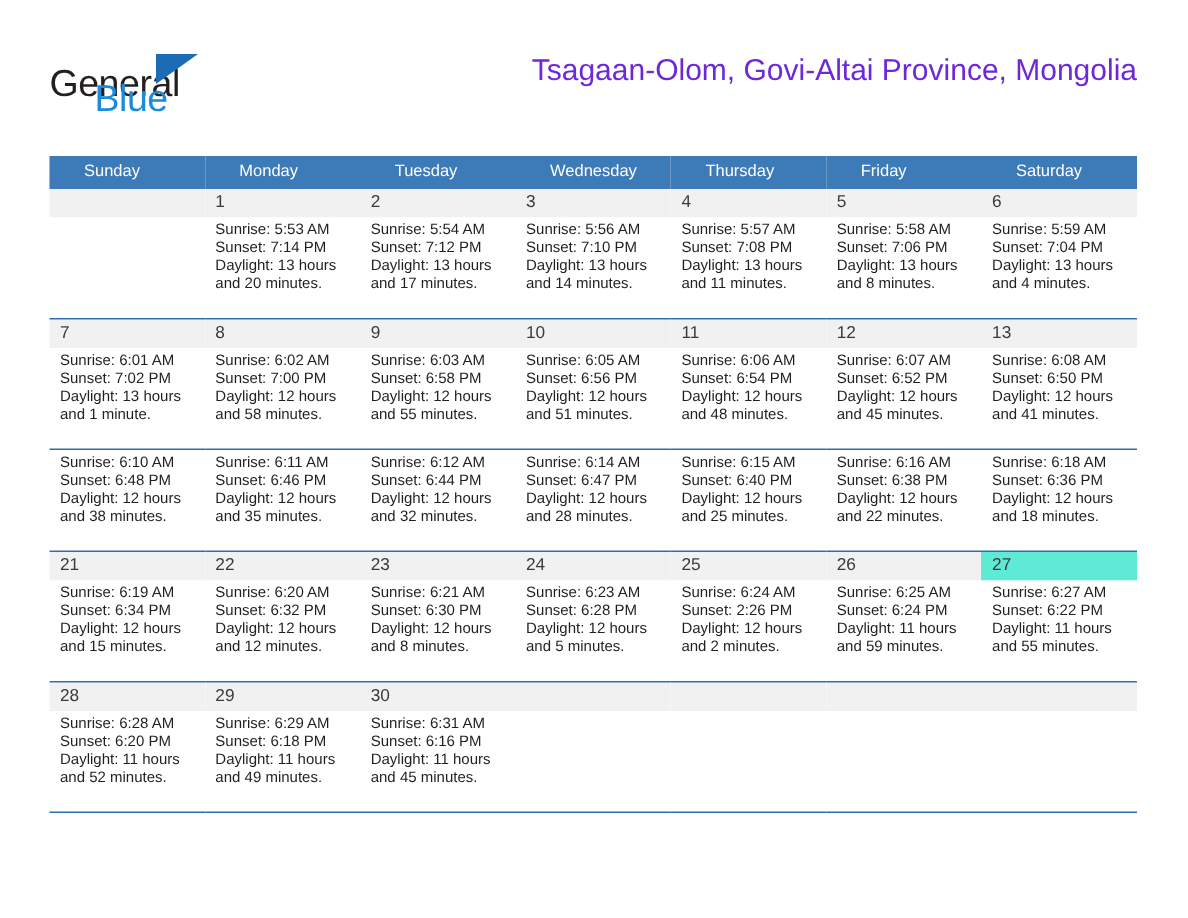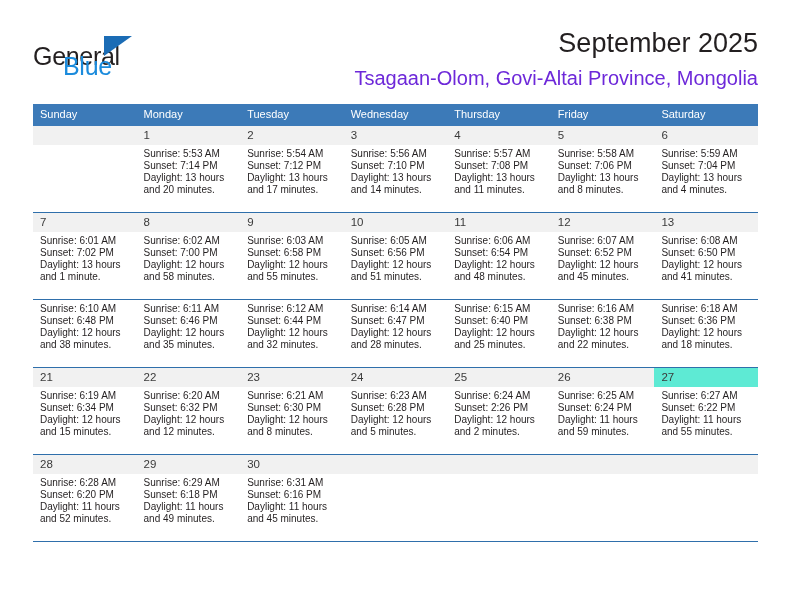--- a/index.html
+++ b/index.html
@@ -100,21 +100,21 @@
     table-layout: fixed;
   }
   table.cal col { width: 103.571px; }
 
   thead th {
     background: #3c7ab8;
     color: #ffffff;
     font-size: 11px;
     font-weight: normal;
     text-align: left;
-    padding: 4px 0 5px 7px;
+    padding: 4px 0 5px 23px;
     height: 13px;
     line-height: 13px;
   }
 
   tr.numrow td {
     background: #f1f1f1;
     font-size: 11.5px;
     color: #3a3a3a;
     padding: 3px 0 3px 7px;
     height: 13px;
@@ -151,21 +151,20 @@
 
   <div class="header">
 
     <div class="logo">
       <span class="logo-general">General</span>
       <span class="logo-tri" style="border-left-color: rgb(27, 108, 181);"></span>
       <span class="logo-blue" style="color: rgb(27, 139, 220);">Blue</span>
     </div>
 
     <div class="title-block">
-      <div class="cal-title">September 2025</div>
       <div class="cal-subtitle">Tsagaan-Olom, Govi-Altai Province, Mongolia</div>
     </div>
 
   </div>
 
   <div class="calendar">
     <table class="cal">
       <colgroup>
         <col>
           <col>

